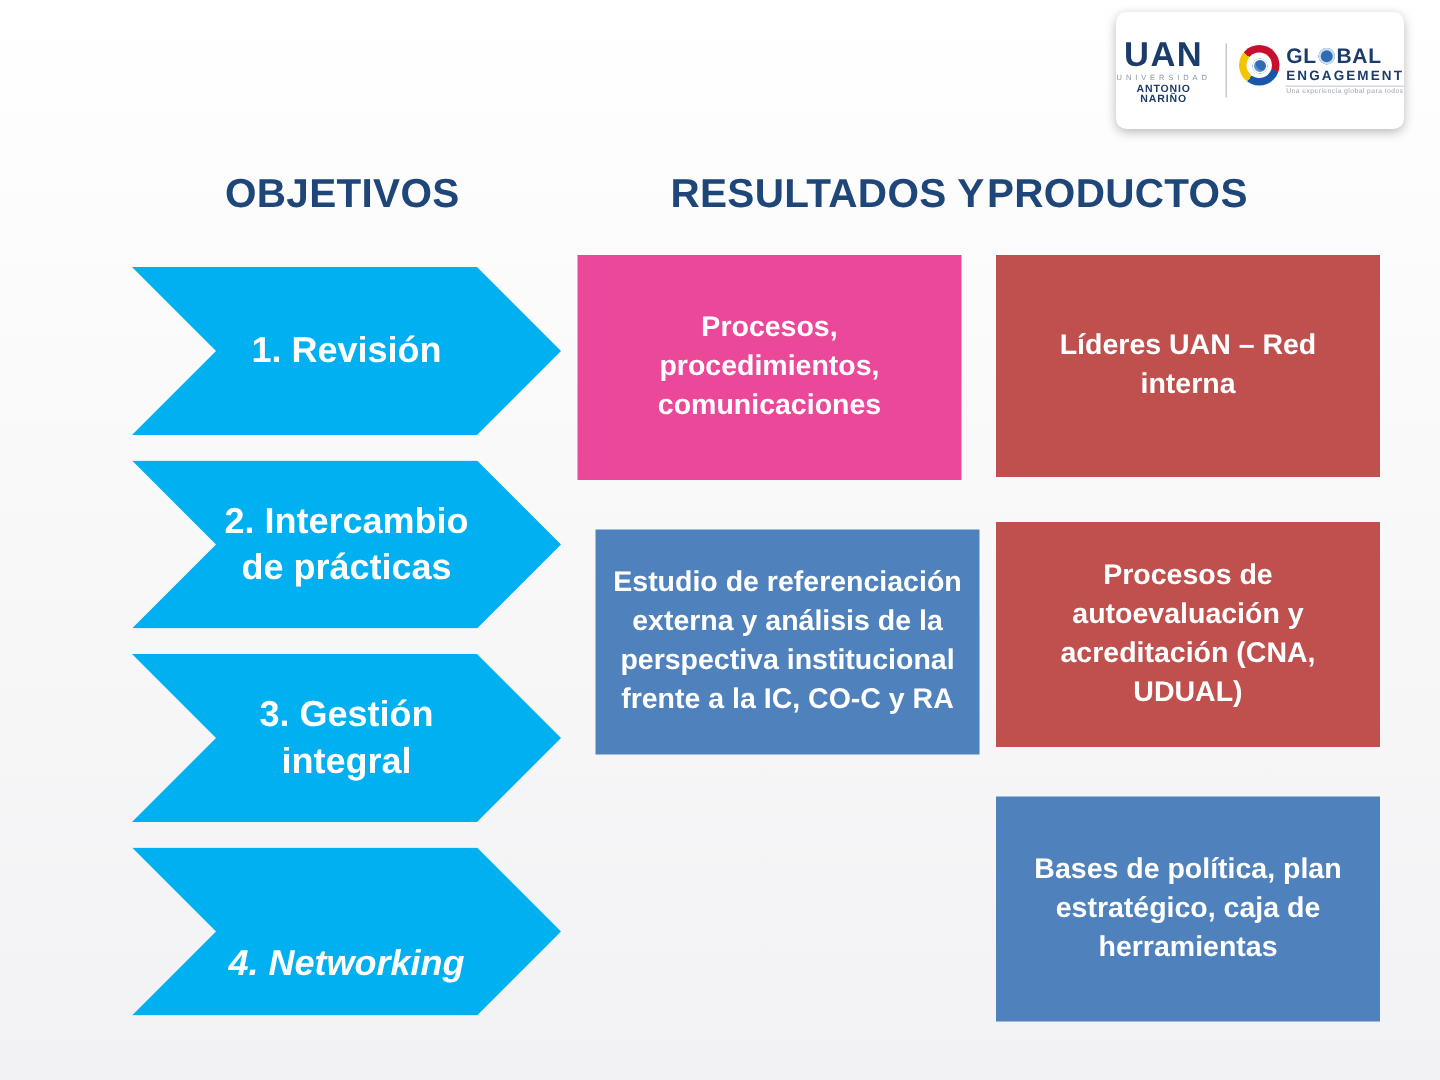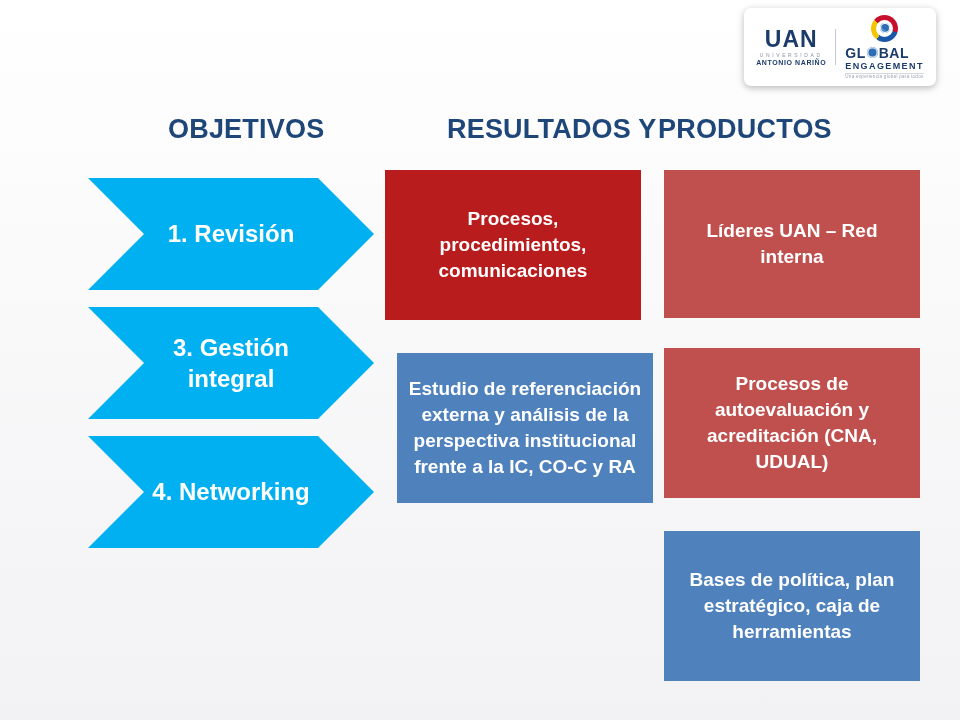--- a/index.html
+++ b/index.html
@@ -13,41 +13,41 @@
     position:absolute;left:744px;top:8px;width:192px;height:78px;
     background:#ffffff;border-radius:7px;
     box-shadow:0 2px 7px rgba(0,0,0,.28);
     display:flex;align-items:center;justify-content:center;gap:9px;
   }
   .uan-block{text-align:center;line-height:1;}
   .uan-acronym{font-size:23px;font-weight:bold;color:#1b3b6b;letter-spacing:1px;}
   .uan-line1{font-size:5px;color:#8a93a5;letter-spacing:2.6px;margin-top:2px;}
   .uan-line2{font-size:7px;font-weight:bold;color:#1b3b6b;letter-spacing:.6px;margin-top:1px;}
   .logo-divider{width:1px;height:36px;background:#c5c9d2;}
-  .ge-block{display:flex;align-items:center;gap:4px;flex-direction:column;}
+  .ge-block{display:flex;align-items:flex-start;gap:4px;}
   .ge-globe-ring{
     width:27px;height:27px;border-radius:50%;
     background:conic-gradient(#c8102e 0 30%,#1b57a8 30% 60%,#f2c500 60% 86%,#c8102e 86% 100%);
     display:flex;align-items:center;justify-content:center;
   }
   .ge-globe-inner{
     width:17px;height:17px;border-radius:50%;background:#ffffff;
     display:flex;align-items:center;justify-content:center;
   }
   .ge-globe-core{width:10px;height:10px;border-radius:50%;background:#2e6db4;
     box-shadow:inset 0 0 0 1px #ffffff,inset 2px -2px 0 0 #5a93cd;}
   .ge-text{line-height:1;text-align:left;}
   .ge-word{font-size:14px;font-weight:bold;color:#1b3b6b;letter-spacing:.5px;display:flex;align-items:center;}
   .ge-o{display:inline-block;width:11px;height:11px;border-radius:50%;
     background:#2e6db4;box-shadow:inset 0 0 0 1.5px #cfe0f0;margin:0 1px;}
   .ge-line2{font-size:9px;font-weight:bold;color:#1b3b6b;letter-spacing:1.4px;margin-top:2px;}
   .ge-tagline{font-size:4.5px;color:#9aa2b0;margin-top:2px;border-top:1px solid #d4d8df;padding-top:1px;letter-spacing:.3px;}
   
   .hdr{position:absolute;top:114px;font-size:27px;font-weight:bold;color:#1e4679;letter-spacing:.2px;white-space:nowrap;}
-  .hdr-obj{left:168px;}
+  .hdr-obj{left:150px;}
   .hdr-res{left:447px;}
   .hdr-pro{left:658px;}
   
   .arrows{position:absolute;left:88px;top:178px;width:286px;}
   .arrow{
     width:286px;height:112px;margin-bottom:17px;
     background:#00b0f0;
     clip-path:polygon(0 0,calc(100% - 56px) 0,100% 50%,calc(100% - 56px) 100%,0 100%,56px 50%);
     display:flex;align-items:center;justify-content:center;
   }
@@ -104,30 +104,34 @@
 
   <div class="hdr hdr-obj">OBJETIVOS</div>
   <div class="hdr hdr-res">RESULTADOS Y</div>
   <div class="hdr hdr-pro">PRODUCTOS</div>
 
   <div class="arrows">
     <div class="arrow">
       <span class="arrow-label">1. Revisión</span>
     </div>
     <div class="arrow">
+      <span class="arrow-label">2. Intercambio
+de prácticas</span>
+    </div>
+    <div class="arrow">
       <span class="arrow-label">3. Gestión
 integral</span>
     </div>
     <div class="arrow">
       <span class="arrow-label">4. Networking</span>
     </div>
   </div>
 
   <div class="col col-results">
-    <div class="box box-2" style="background: #b91c1c;">
+    <div class="box box-2" style="background: #ec4899;">
       <span class="box-text">Procesos,
 procedimientos,
 comunicaciones</span>
     </div>
     <div class="box box-3" style="background: rgb(79, 129, 189); margin-left: 12px;">
       <span class="box-text">Estudio de referenciación
 externa y análisis de la
 perspectiva institucional
 frente a la IC, CO-C  y RA</span>
     </div>

